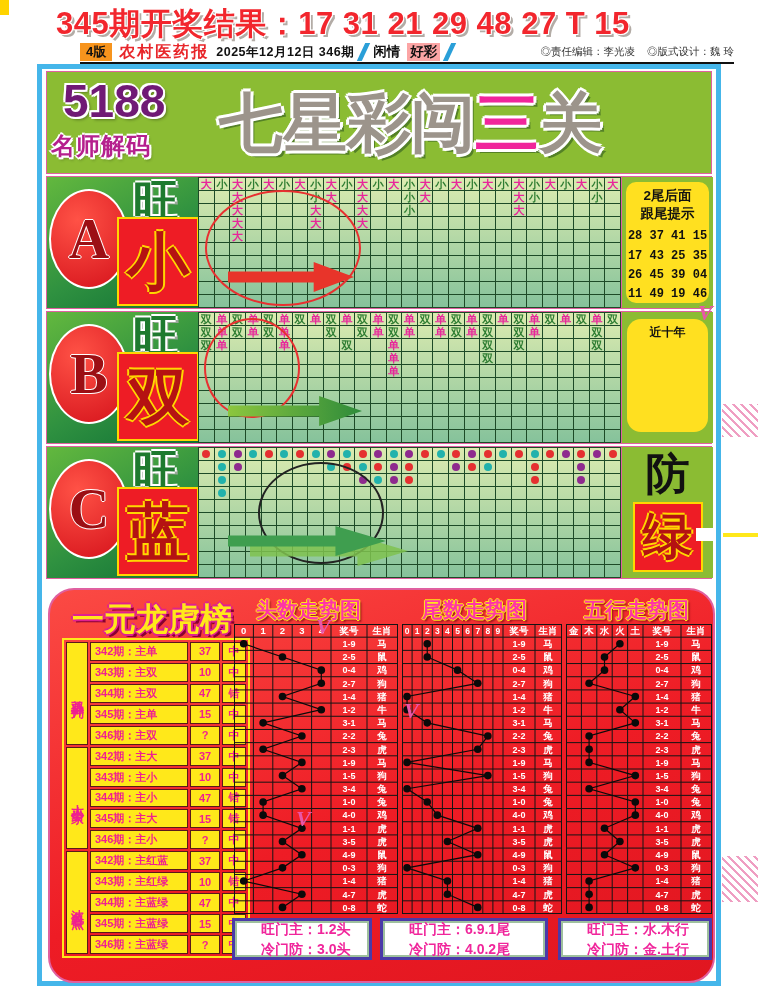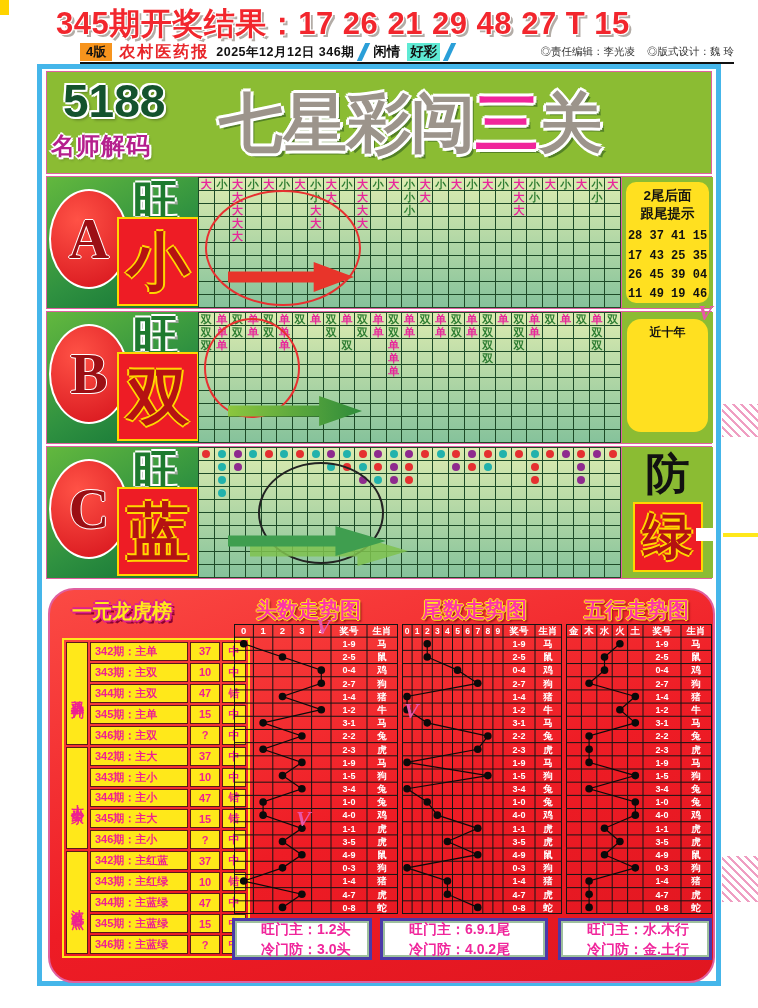--- a/index.html
+++ b/index.html
@@ -14,32 +14,32 @@
 
   
   .hdr{position:absolute;left:80px;top:43px;width:654px;height:18px;display:flex;
        align-items:center;gap:7px;}
   .hdr .badge{background:#f7941d;color:#111;font-weight:900;font-size:13px;padding:0 6px;
        height:18px;display:flex;align-items:center;}
   .hdr .paper{color:#e8262a;font-weight:900;font-size:16px;letter-spacing:2px;}
   .hdr .date{color:#111;font-weight:bold;font-size:12.5px;letter-spacing:0.5px;}
   .slash{width:5px;height:18px;background:#2a9fd8;transform:skewX(-25deg);}
   .col-l{color:#111;font-weight:bold;font-size:13.5px;}
-  .col-r{color:#111;font-weight:bold;font-size:13.5px;background:#5eead4;padding:0 3px;}
+  .col-r{color:#111;font-weight:bold;font-size:13.5px;background:#fca5a5;padding:0 3px;}
   .eds{margin-left:auto;font-size:10.5px;color:#333;display:flex;gap:12px;white-space:nowrap;}
   .hdr-line{position:absolute;left:80px;top:62px;width:654px;height:2px;background:#111;}
 
   
   .main-frame{position:absolute;left:37px;top:64px;width:684px;height:922px;
       border:5px solid #45b6ea;background:#fff;box-sizing:border-box;}
 
   
   .masthead{position:absolute;left:46px;top:71px;width:666px;height:103px;background:#8bbc33;
       border:1px solid #e060a0;box-sizing:border-box;}
-  .code5188{position:absolute;left:16px;top:2px;font-size:46px;font-weight:900;color:#14532d;
+  .code5188{position:absolute;left:16px;top:2px;font-size:46px;font-weight:900;color:#701a75;
       text-shadow:-2px 0 #fff,2px 0 #fff,0 -2px #fff,0 2px #fff,-2px -2px #fff,2px 2px #fff,3px 3px 3px rgba(0,0,0,.35);}
   .subtitle{position:absolute;left:4px;top:58px;font-size:24px;font-weight:900;color:#b5208d;letter-spacing:1px;
       text-shadow:-2px 0 #fff,2px 0 #fff,0 -2px #fff,0 2px #fff,2px 2px 0 #fff,2px 3px 3px rgba(0,0,0,.3);}
   .main-title{position:absolute;left:172px;top:8px;font-size:64px;font-weight:900;color:#9c948b;white-space:nowrap;
       text-shadow:-3px 0 #fff,3px 0 #fff,0 -3px #fff,0 3px #fff,-2px -2px #fff,2px 2px #fff,4px 4px 0 rgba(40,80,30,.55);}
   .main-title .pink{color:#f0259b;}
   .tuijian{position:absolute;right:6px;top:36px;width:66px;height:60px;
       background:linear-gradient(#64b93e,#1f8a3f);border:3px dashed #e8821a;box-sizing:border-box;
       display:flex;flex-direction:column;align-items:center;justify-content:center;
       font-size:19px;font-weight:900;color:#ffe81a;line-height:1.2;text-shadow:1px 1px 0 #6a3000;}
@@ -94,21 +94,21 @@
   .ellipseC{position:absolute;left:258px;top:462px;width:122px;height:98px;border:2px solid #222;border-radius:50%;}
   .arrowC1{position:absolute;left:228px;top:526px;width:158px;height:30px;background:#3f9e4f;
       clip-path:polygon(0 32%,68% 32%,68% 0,100% 50%,68% 100%,68% 68%,0 68%);}
   .arrowC2{position:absolute;left:250px;top:536px;width:158px;height:30px;background:#7fc24f;opacity:.85;
       clip-path:polygon(0 32%,68% 32%,68% 0,100% 50%,68% 100%,68% 68%,0 68%);}
 
   
   .redpanel{position:absolute;left:48px;top:588px;width:667px;height:395px;border-radius:26px;
       background:linear-gradient(160deg,#fb4a44 0%,#ee1c25 55%,#e01620 100%);
       border:2px solid #e060a0;box-sizing:border-box;}
-  .dt-title{position:absolute;left:22px;top:8px;font-size:20px;font-weight:900;color:#ffe81a;white-space:nowrap;
+  .dt-title{position:absolute;left:22px;top:8px;font-size:32px;font-weight:900;color:#ffe81a;white-space:nowrap;
       text-shadow:-2px 0 #e02090,2px 0 #e02090,0 -2px #e02090,0 2px #e02090,3px 3px 0 #8a0030;}
   .dt{position:absolute;left:12px;top:48px;width:188px;height:320px;border:2px solid #ffe81a;
       padding:2px;box-sizing:border-box;}
   .dt-grid{display:grid;width:100%;height:100%;grid-template-columns:22px 1fr 30px 24px;
       grid-auto-rows:1fr;gap:2px;box-sizing:border-box;}
   .dt-group{grid-row:span 5;background:#ffe81a;border:1px solid #5a1a1a;color:#f01f90;font-weight:900;
       font-size:13px;writing-mode:vertical-lr;text-orientation:upright;letter-spacing:2px;
       display:flex;align-items:center;justify-content:center;}
   .dt-cell{background:#ffe81a;border:1px solid #5a1a1a;color:#f01f90;font-weight:900;font-size:11px;
       display:flex;align-items:center;justify-content:center;white-space:nowrap;overflow:hidden;}
@@ -135,21 +135,21 @@
   .vmark{position:absolute;font-family:"Liberation Serif",serif;font-style:italic;font-weight:bold;
       color:#e857a8;font-size:22px;}
   .v1{left:698px;top:300px}.v2{left:316px;top:614px}.v3{left:404px;top:698px}.v4{left:296px;top:806px}
 </style>
 </head>
 <body>
 
 <div id="page">
 
   <div class="corner-mark"></div>
-  <div class="banner">345期开奖结果：17 26 21 29 48 27 T 15</div>
+  <div class="banner">345期开奖结果：17 31 21 29 48 27 T 15</div>
 
   <div class="hdr">
     <span class="badge">4版</span>
     <span class="paper">农村医药报</span>
     <span class="date">2025年12月12日  346期</span>
     <span class="slash"></span>
     <span class="col-l">闲情</span>
     <span class="col-r">好彩</span>
     <span class="slash"></span>
     <span class="eds">

